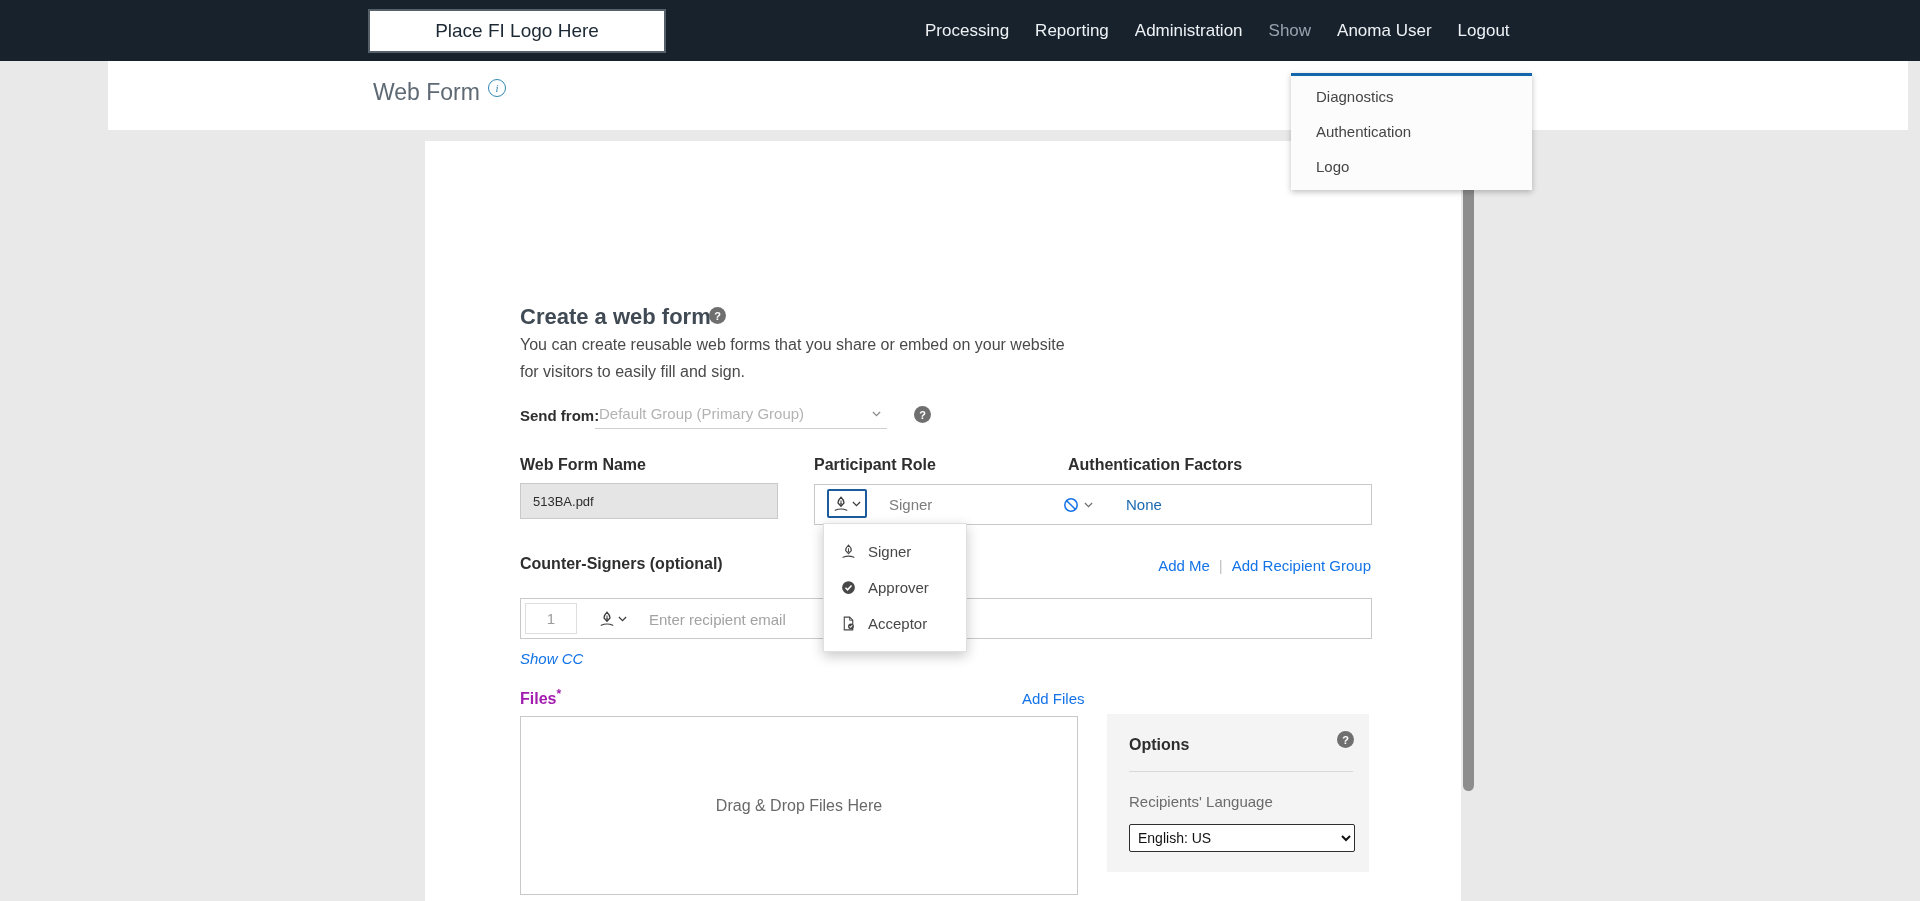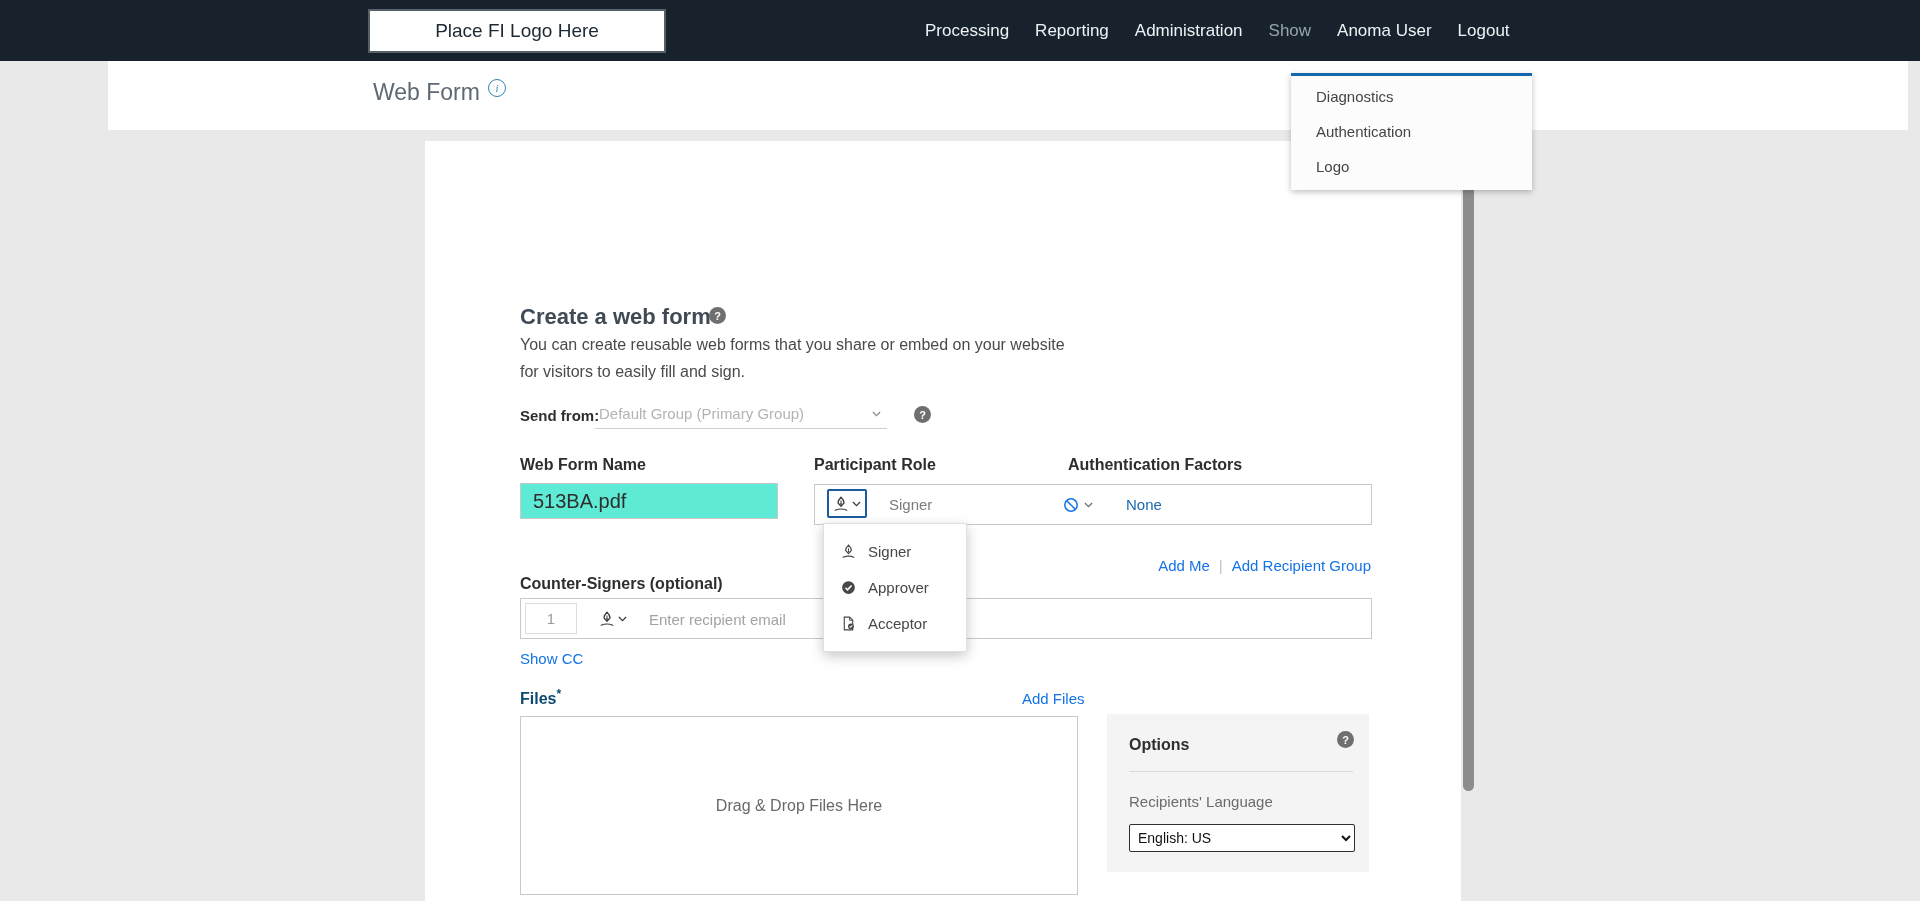--- a/index.html
+++ b/index.html
@@ -44,52 +44,52 @@
   #sendfrom-label{position:absolute;left:95px;top:266px;font-size:15px;font-weight:700;color:#2e2e2e;}
   #sendfrom-select{position:absolute;left:170px;top:258px;width:292px;height:30px;box-sizing:border-box;
                    border-bottom:1px solid #cfcfcf;display:flex;align-items:center;justify-content:space-between;
                    padding:0 6px 0 4px;color:#b3b3b3;font-size:15px;cursor:default;}
   #sendfrom-help{position:absolute;left:489px;top:265px;}
 
   .colhead{position:absolute;top:315px;font-size:16px;font-weight:700;color:#2e2e2e;}
   #col-name{left:95px;} #col-role{left:389px;} #col-auth{left:643px;}
 
   #name-input{position:absolute;left:95px;top:342px;width:258px;height:36px;box-sizing:border-box;
-              border:1px solid #c9c9c9;padding:0 12px;font-size:20px;color:#2e2e2e;background:#5eead4;}
+              border:1px solid #c9c9c9;padding:0 12px;font-size:13px;color:#2e2e2e;background:#e5e5e5;}
 
   #participant-box{position:absolute;left:389px;top:343px;width:558px;height:41px;box-sizing:border-box;border:1px solid #c9c9c9;}
   #role-btn{position:absolute;left:12px;top:4px;width:40px;height:29px;background:#fff;border:2px solid #1c5c9c;
             border-radius:2px;display:flex;align-items:center;justify-content:center;gap:3px;color:#3c3c3c;cursor:pointer;padding:0;}
   #role-text{position:absolute;left:74px;top:0;height:100%;display:flex;align-items:center;font-size:15px;color:#7c7c7c;}
   #auth-btn{position:absolute;left:248px;top:0;height:100%;display:flex;align-items:center;gap:5px;background:none;
             border:none;color:#1473e6;cursor:pointer;padding:0;}
   #auth-btn .chev{color:#6e6e6e;}
   #auth-text{position:absolute;left:311px;top:0;height:100%;display:flex;align-items:center;font-size:15px;color:#1a69b0;cursor:pointer;}
 
   #role-menu{position:absolute;left:398px;top:382px;width:142px;background:#ffffff;border:1px solid #e0e0e0;
              box-shadow:0 4px 12px rgba(0,0,0,.22);z-index:40;padding:9px 0 10px;}
   .role-item{height:36px;display:flex;align-items:center;padding-left:17px;gap:12px;font-size:15px;color:#474747;cursor:pointer;}
   .role-item svg{width:15px;height:15px;color:#474747;flex:none;}
 
-  #cs-label{position:absolute;left:95px;top:434px;font-size:16px;font-weight:700;color:#2e2e2e;}
+  #cs-label{position:absolute;left:95px;top:414px;font-size:16px;font-weight:700;color:#2e2e2e;}
   #cs-links{position:absolute;right:90px;top:416px;display:flex;align-items:center;gap:9px;font-size:15px;}
   .link{color:#1473e6;cursor:pointer;font-size:15px;white-space:nowrap;}
   .vdiv{color:#c2c2c2;}
 
   #recipient-row{position:absolute;left:95px;top:457px;width:852px;height:41px;box-sizing:border-box;border:1px solid #c9c9c9;}
   #recip-num{position:absolute;left:4px;top:4px;width:52px;height:31px;box-sizing:border-box;border:1px solid #dedede;
              display:flex;align-items:center;justify-content:center;font-size:15px;color:#9b9b9b;background:#fff;}
   #recip-role-btn{position:absolute;left:72px;top:6px;width:40px;height:27px;background:none;border:none;
                   display:flex;align-items:center;justify-content:center;gap:3px;color:#3c3c3c;cursor:pointer;padding:0;}
   #recip-email{position:absolute;left:126px;top:4px;width:430px;height:31px;border:none;outline:none;font-size:15px;color:#2e2e2e;}
   #recip-email::placeholder{color:#a2a2a2;opacity:1;}
 
-  #show-cc{position:absolute;left:95px;top:509px;}
-
-  #files-label{position:absolute;left:95px;top:546px;font-size:16px;font-weight:700;color:#0c4a6e;}
+  #show-cc{position:absolute;left:95px;top:509px;font-style:italic;}
+
+  #files-label{position:absolute;left:95px;top:546px;font-size:16px;font-weight:700;color:#a21caf;}
   #files-label sup{font-size:12px;}
   #add-files{position:absolute;left:597px;top:549px;}
 
   #dropzone{position:absolute;left:95px;top:575px;width:558px;height:179px;box-sizing:border-box;border:1px solid #c9c9c9;
             display:flex;align-items:center;justify-content:center;font-size:16px;color:#696969;}
 
   #options-panel{position:absolute;left:682px;top:573px;width:262px;height:158px;background:#f4f4f4;}
   #opt-title{position:absolute;left:22px;top:22px;font-size:16px;font-weight:700;color:#2e2e2e;}
   #opt-help{position:absolute;right:15px;top:17px;}
   #opt-hr{position:absolute;left:22px;right:16px;top:57px;border-top:1px solid #d9d9d9;}

